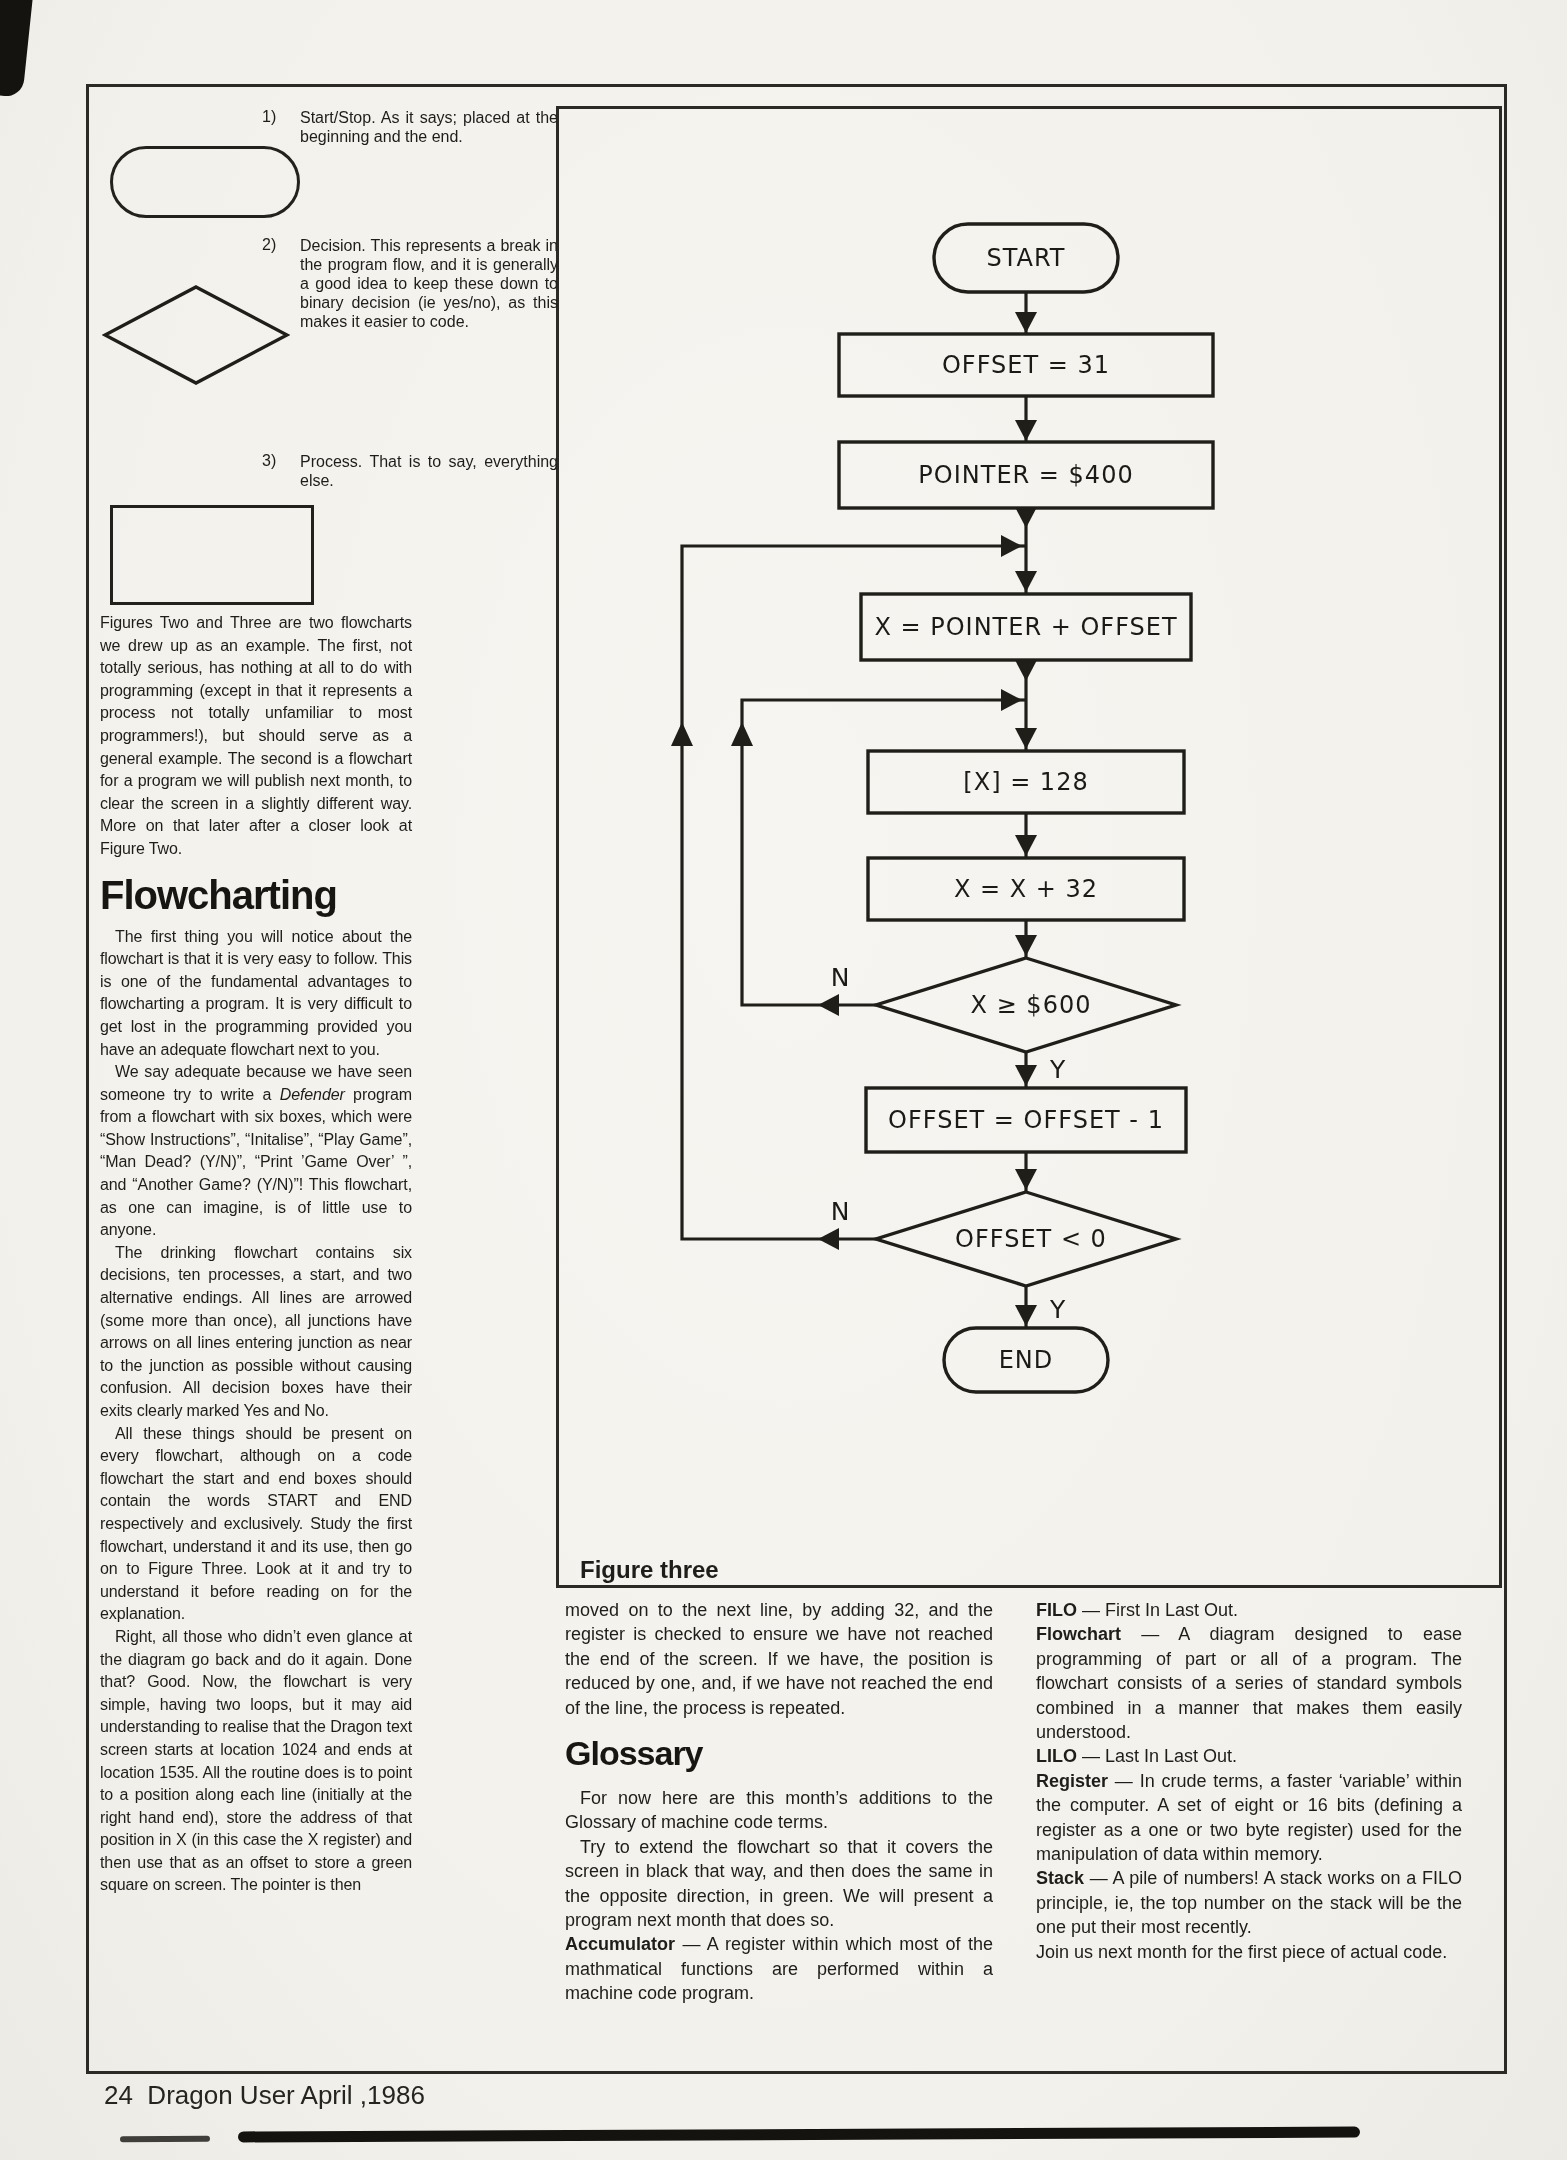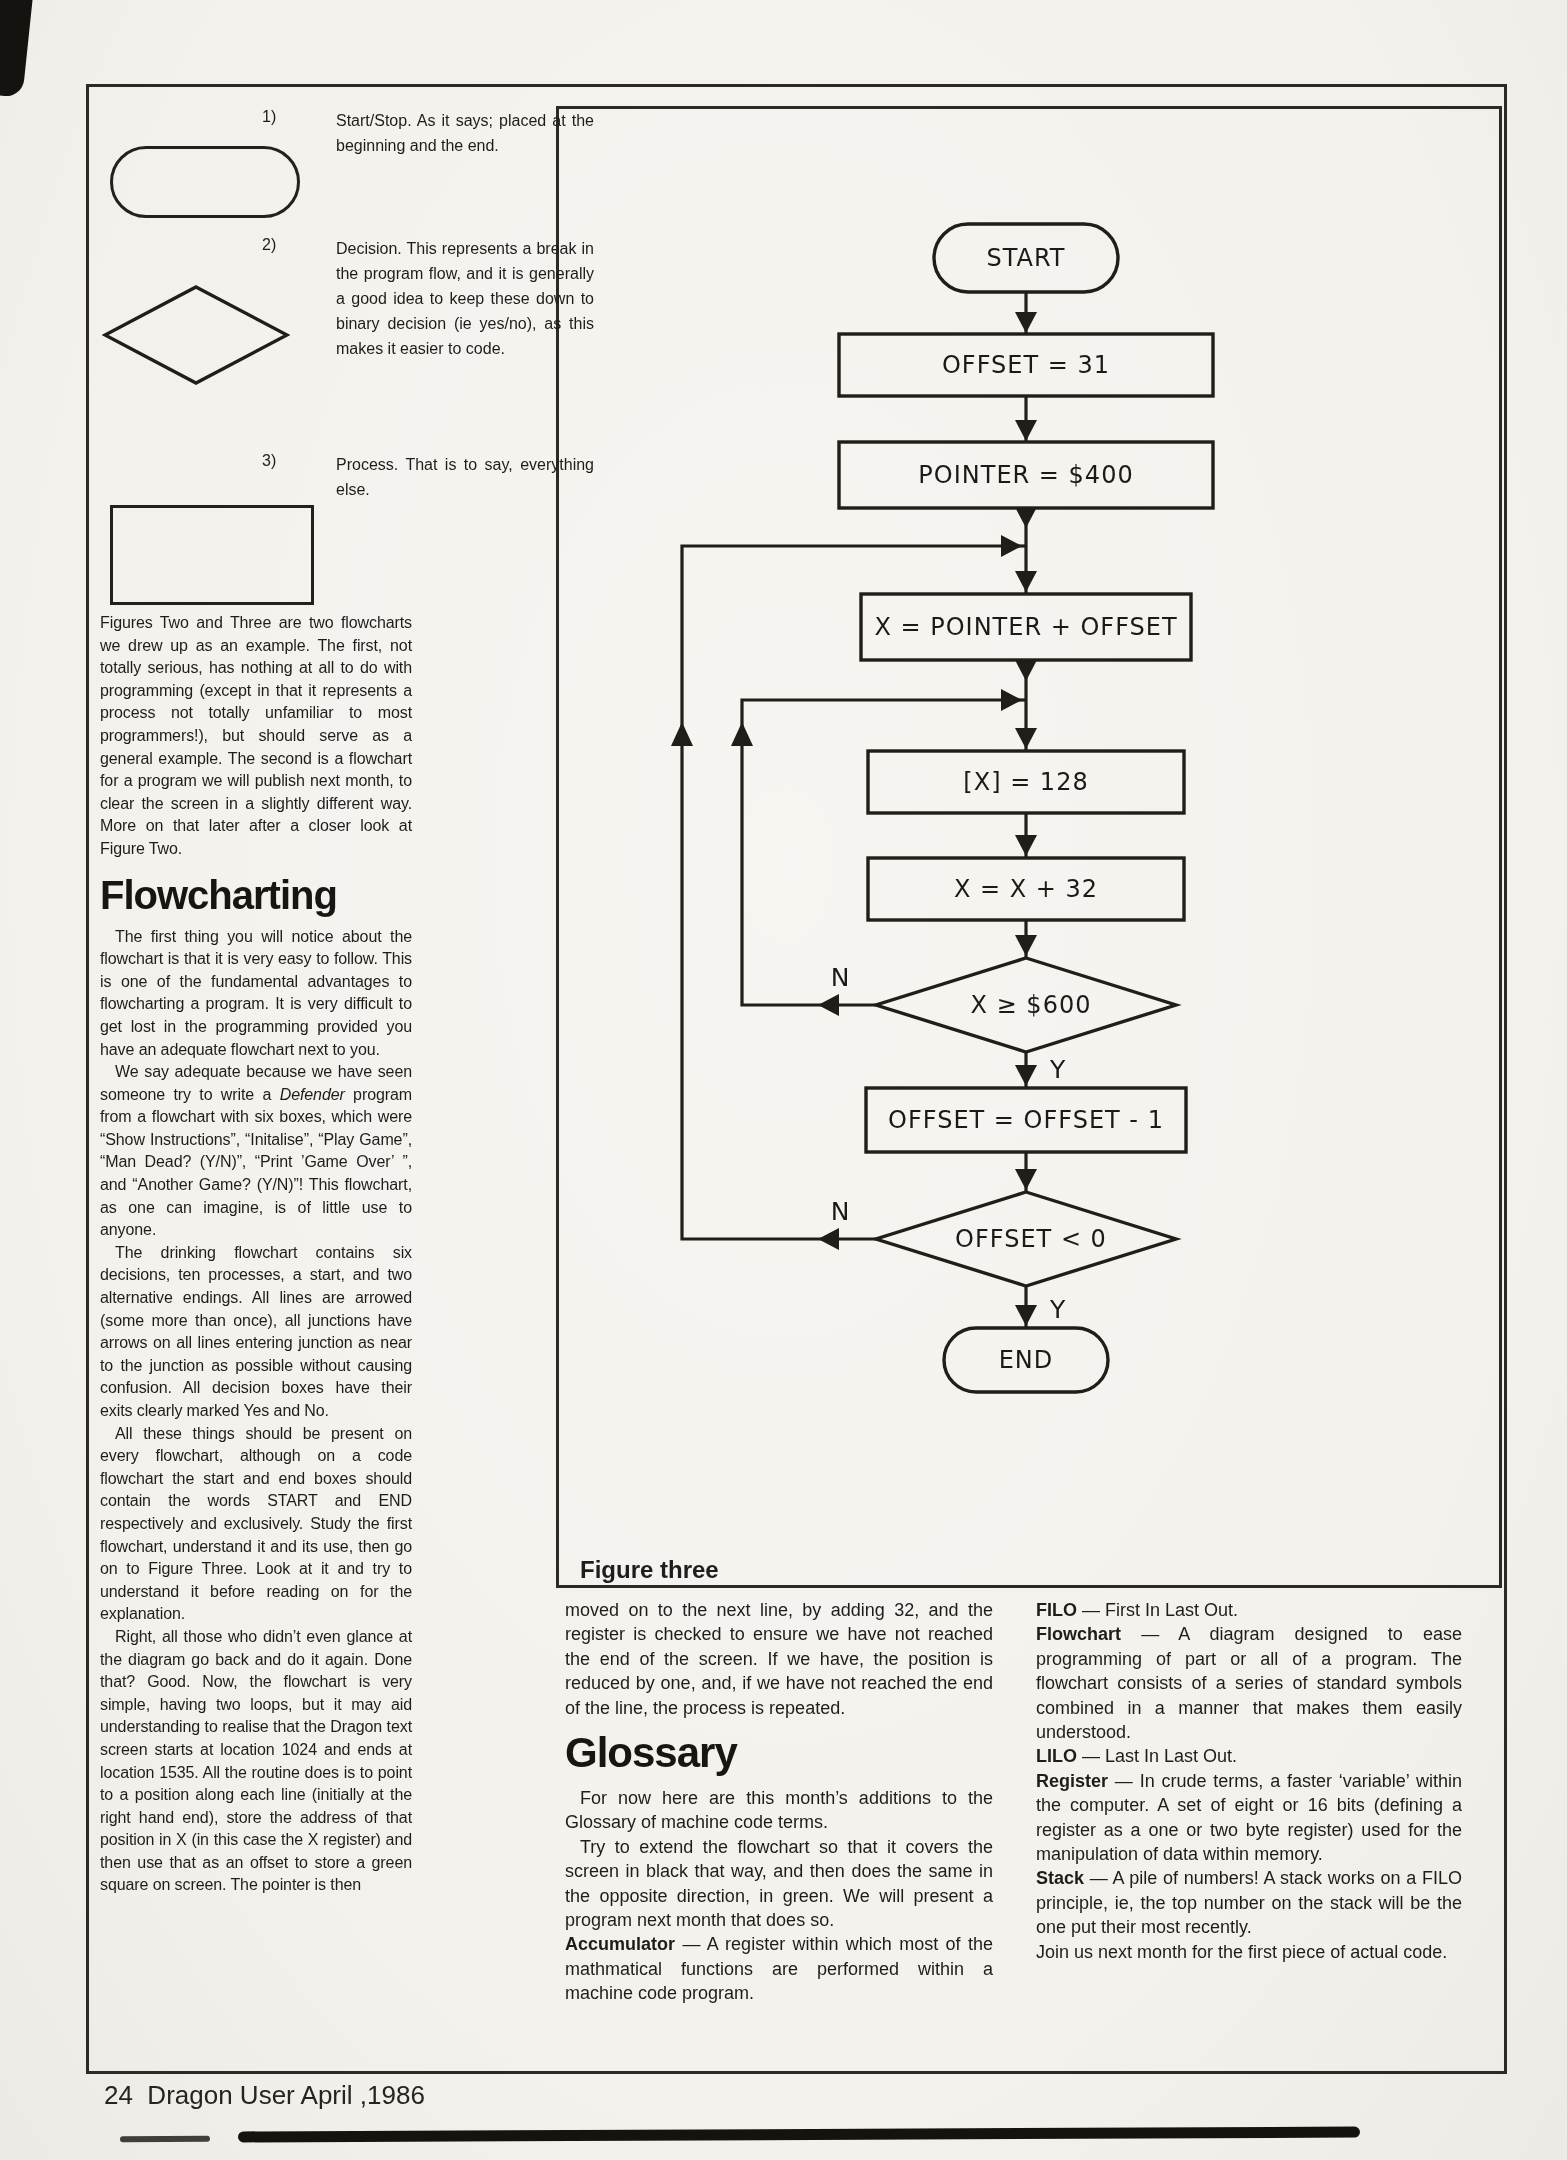--- a/index.html
+++ b/index.html
@@ -16,30 +16,30 @@
   #corner-smudge { left:-14px; top:-12px; width:42px; height:108px; transform:rotate(6deg); border-radius:0 0 18px 4px; }
   #bottom-smudge { left:238px; top:2129px; width:1122px; height:11px; border-radius:6px; transform:rotate(-0.25deg); }
   #bottom-smudge2 { left:120px; top:2136px; width:90px; height:6px; border-radius:4px; transform:rotate(-0.3deg); opacity:.8; }
   
   .bodytext { position:absolute; font-size:16px; line-height:22.6px; text-align:justify; letter-spacing:-0.1px; }
   .bodytext p { margin:0; }
   .bodytext p.indent { text-indent:15px; }
   h1.section { font-size:40px; line-height:44px; margin:12px 0 9px 0; letter-spacing:-1px; font-weight:bold; color:#171612; }
   .italic { font-style:italic; }
   .list-num { position:absolute; font-size:16px; font-weight:normal; }
-  .list-text { position:absolute; width:258px; font-size:16px; line-height:25px; text-align:justify;margin-left:36px; }
+  .list-text { position:absolute; width:258px; font-size:16px; line-height:19px; text-align:justify; }
   
   .stadium { position:absolute; border:3px solid #22211c; border-radius:36px; background:transparent; }
   .procrect { position:absolute; border:3px solid #22211c; background:transparent; }
   .symsvg { position:absolute; }
   
   .botcol { position:absolute; font-size:18px; line-height:24.4px; text-align:justify; }
   .botcol p { margin:0; }
   .botcol p.indent { text-indent:15px; }
-  h2.section { font-size:42px; line-height:46px; margin:10px 0 10px 0; letter-spacing:-1px; font-weight:bold; color:#171612; }
+  h2.section { font-size:34px; line-height:46px; margin:10px 0 10px 0; letter-spacing:-1px; font-weight:bold; color:#171612; }
   .gloss b, .termline b { font-weight:bold; }
   #figure-caption { position:absolute; left:580px; top:1532px; font-size:24px; font-weight:bold; letter-spacing:0;margin-top:24px; }
   #page-footer { position:absolute; left:104px; top:2080px; font-size:26px; color:#25241f; }
   
   #flowchart-svg { position:absolute; left:556px; top:106px; }
   .fc-shape { fill:none; stroke:#1f1e19; stroke-width:3.4px; }
   .fc-line  { fill:none; stroke:#1f1e19; stroke-width:3.2px; }
   .fc-arrow { fill:#1f1e19; stroke:none; }
   .fc-label { font-family:"DejaVu Sans", sans-serif; font-size:24px; letter-spacing:1px; fill:#1b1a16; }
   .fc-branch { font-family:"DejaVu Sans", sans-serif; font-size:25px; fill:#1b1a16; }

